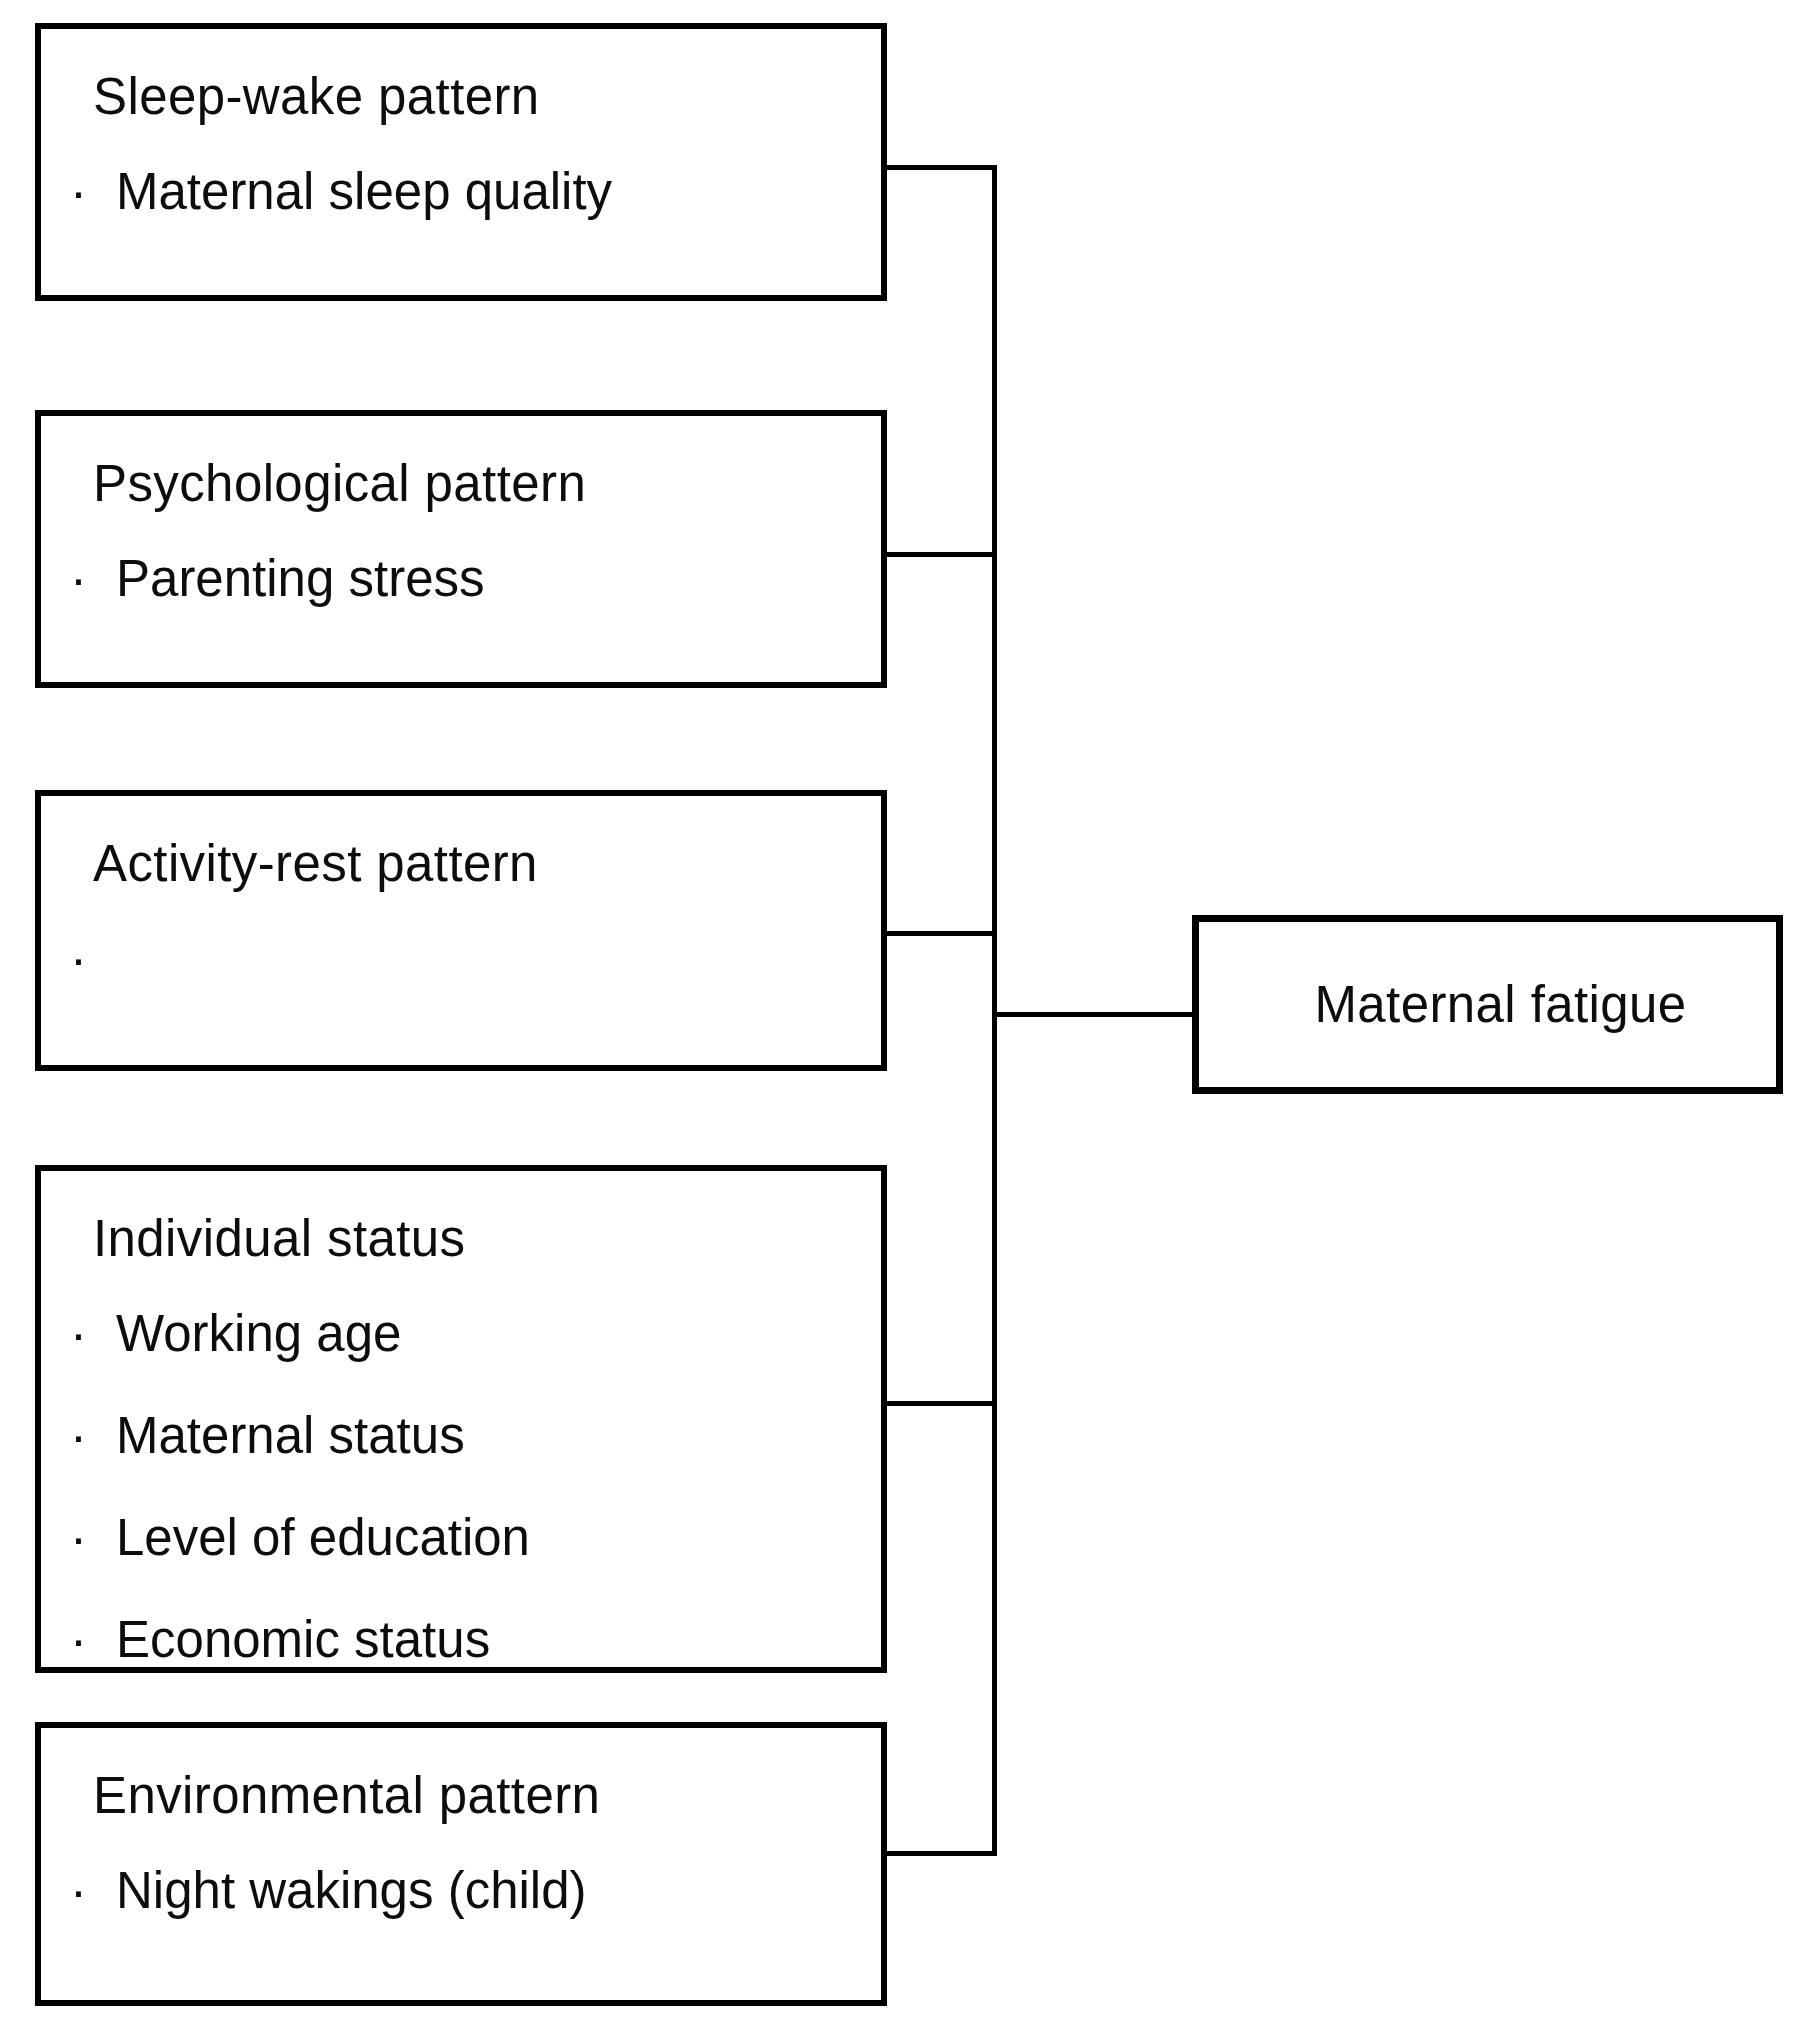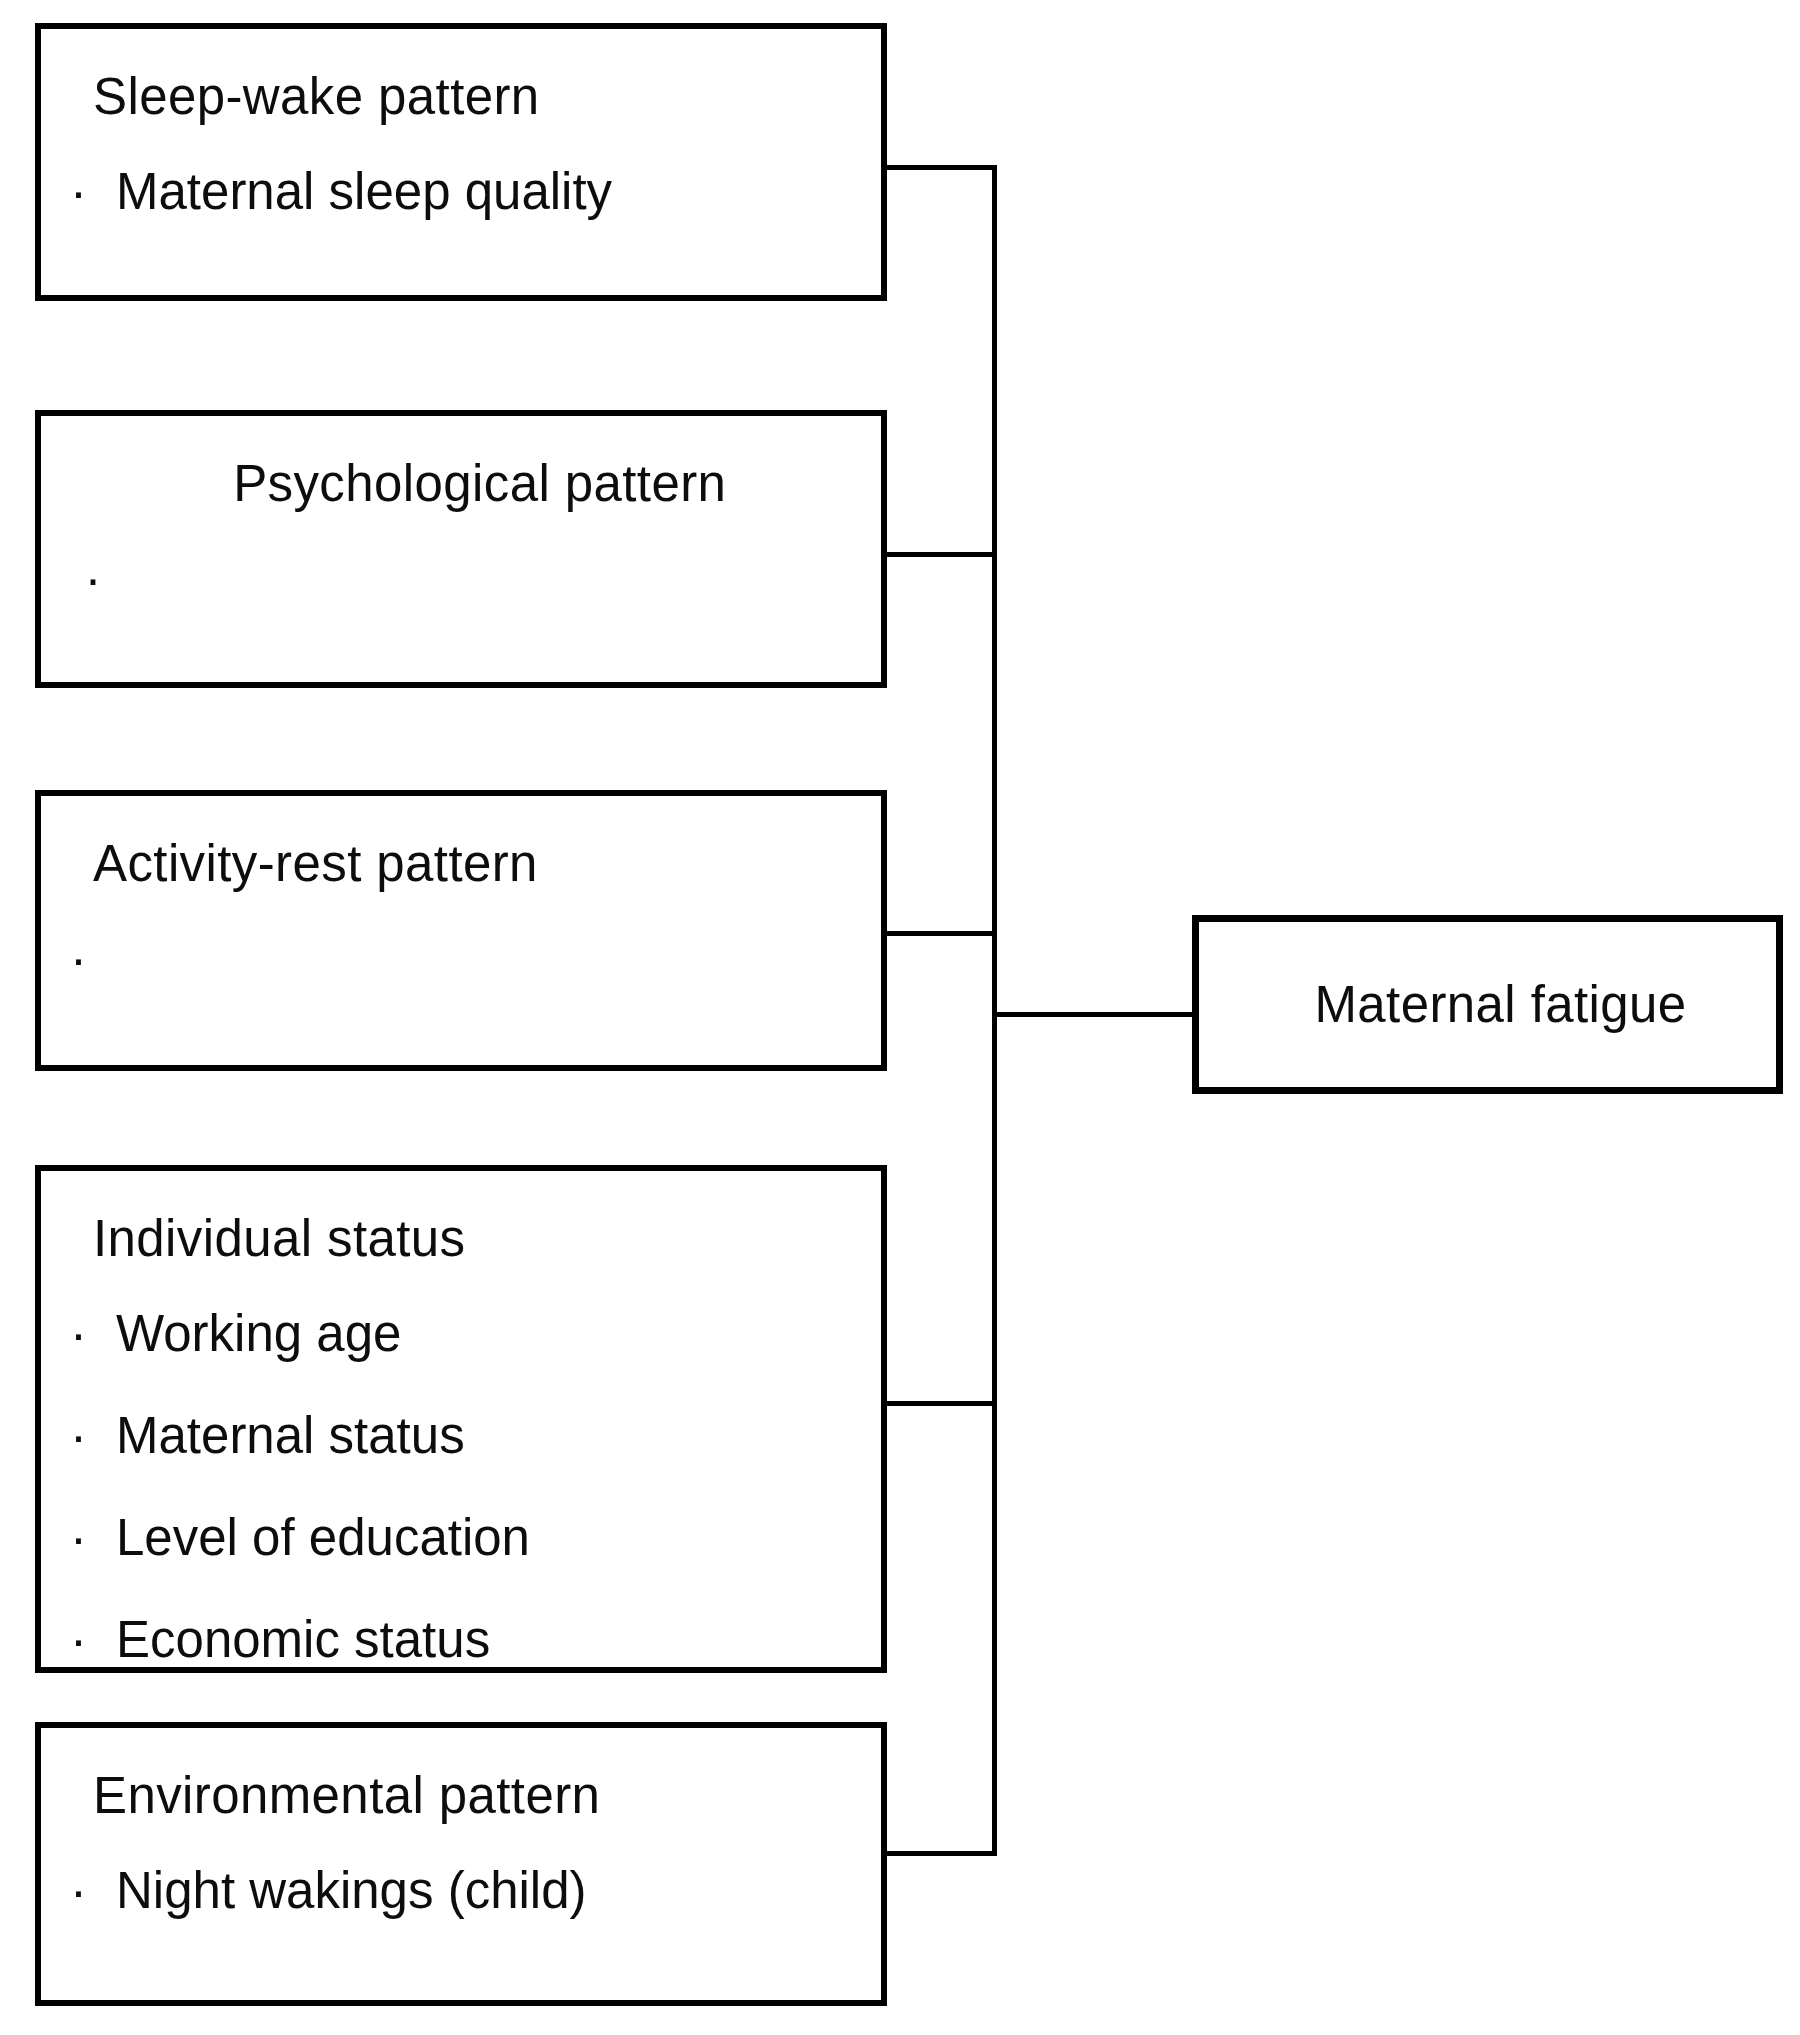--- a/index.html
+++ b/index.html
@@ -86,21 +86,21 @@
   #stub-3{top:931px;}
   #stub-4{top:1401px;}
   #stub-5{top:1851px;}
   
   #trunk{left:992px;top:165px;width:5.1px;height:1691px;}
   
   #branch{left:992px;top:1012px;width:200px;height:5.1px;}
 
   
   #box-sleep-wake{top:23px;height:278px;}
-  #box-psychological{top:410px;height:278px;text-align:center;}
+  #box-psychological{top:410px;height:278px;}
   #box-activity-rest{top:790px;height:281px;}
   #box-individual{top:1165px;height:508px;}
   #box-environmental{top:1722px;height:284px;}
 </style>
 </head>
 <body>
 
 <div id="canvas">
 
   <div class="pattern-box" id="box-sleep-wake">
@@ -108,20 +108,21 @@
     <div class="bullet-item">
       <span class="bullet-marker">·</span>
       <span>Maternal sleep quality</span>
     </div>
   </div>
 
   <div class="pattern-box" id="box-psychological">
     <div class="box-title">Psychological pattern</div>
     <div class="bullet-item">
       <span class="bullet-marker">·</span>
+      <span>Parenting stress</span>
     </div>
   </div>
 
   <div class="pattern-box" id="box-activity-rest">
     <div class="box-title">Activity-rest pattern</div>
     <div class="bullet-item">
       <span class="bullet-marker">·</span>
     </div>
   </div>
 

